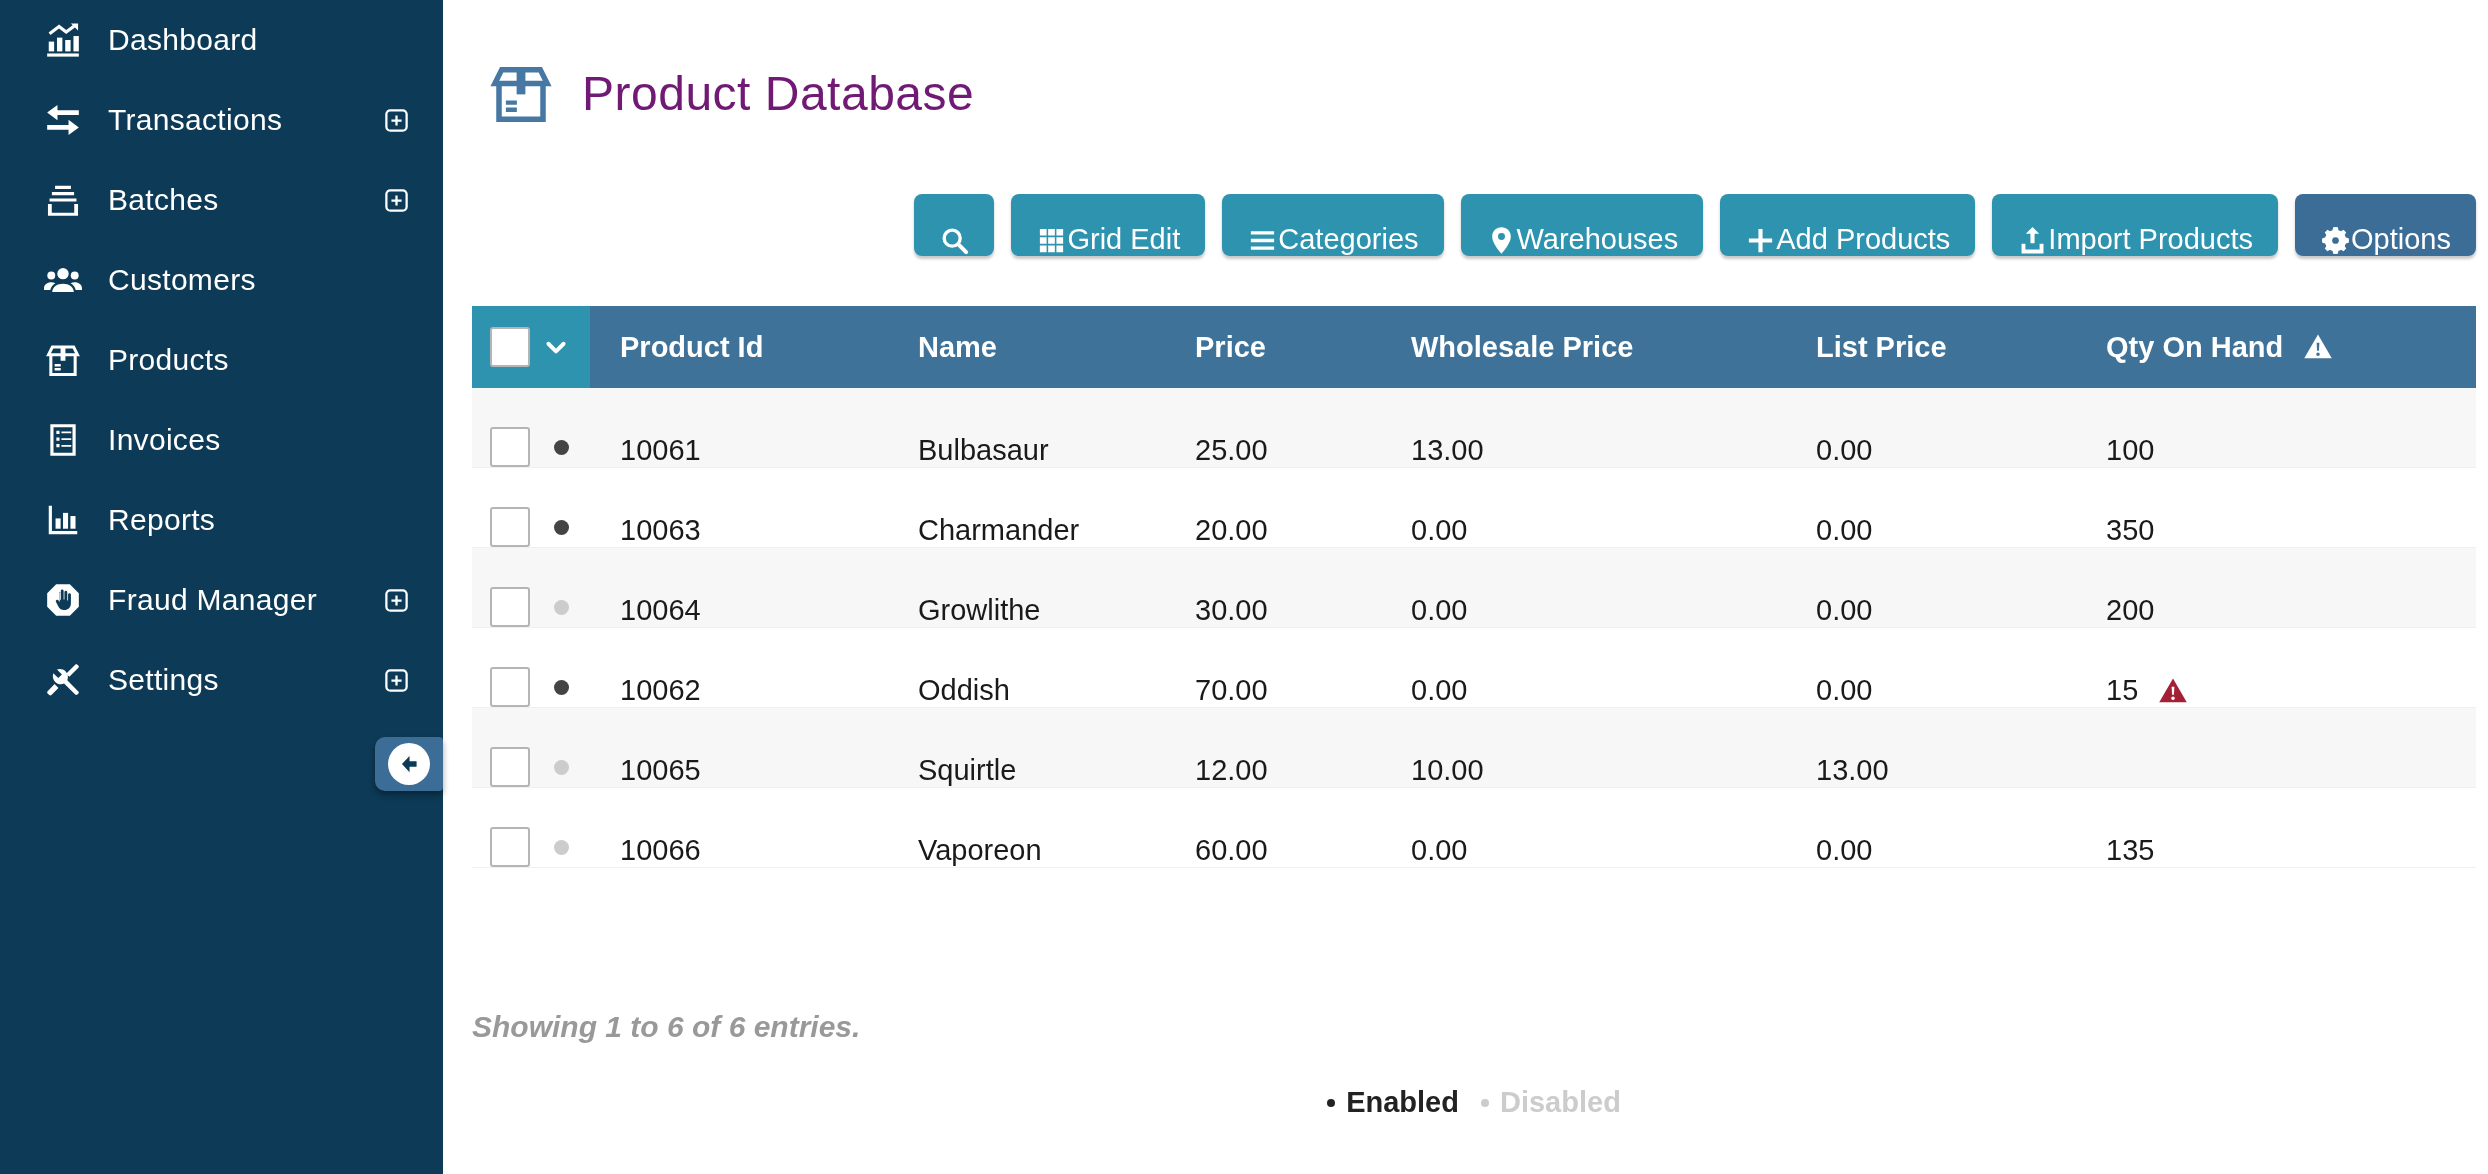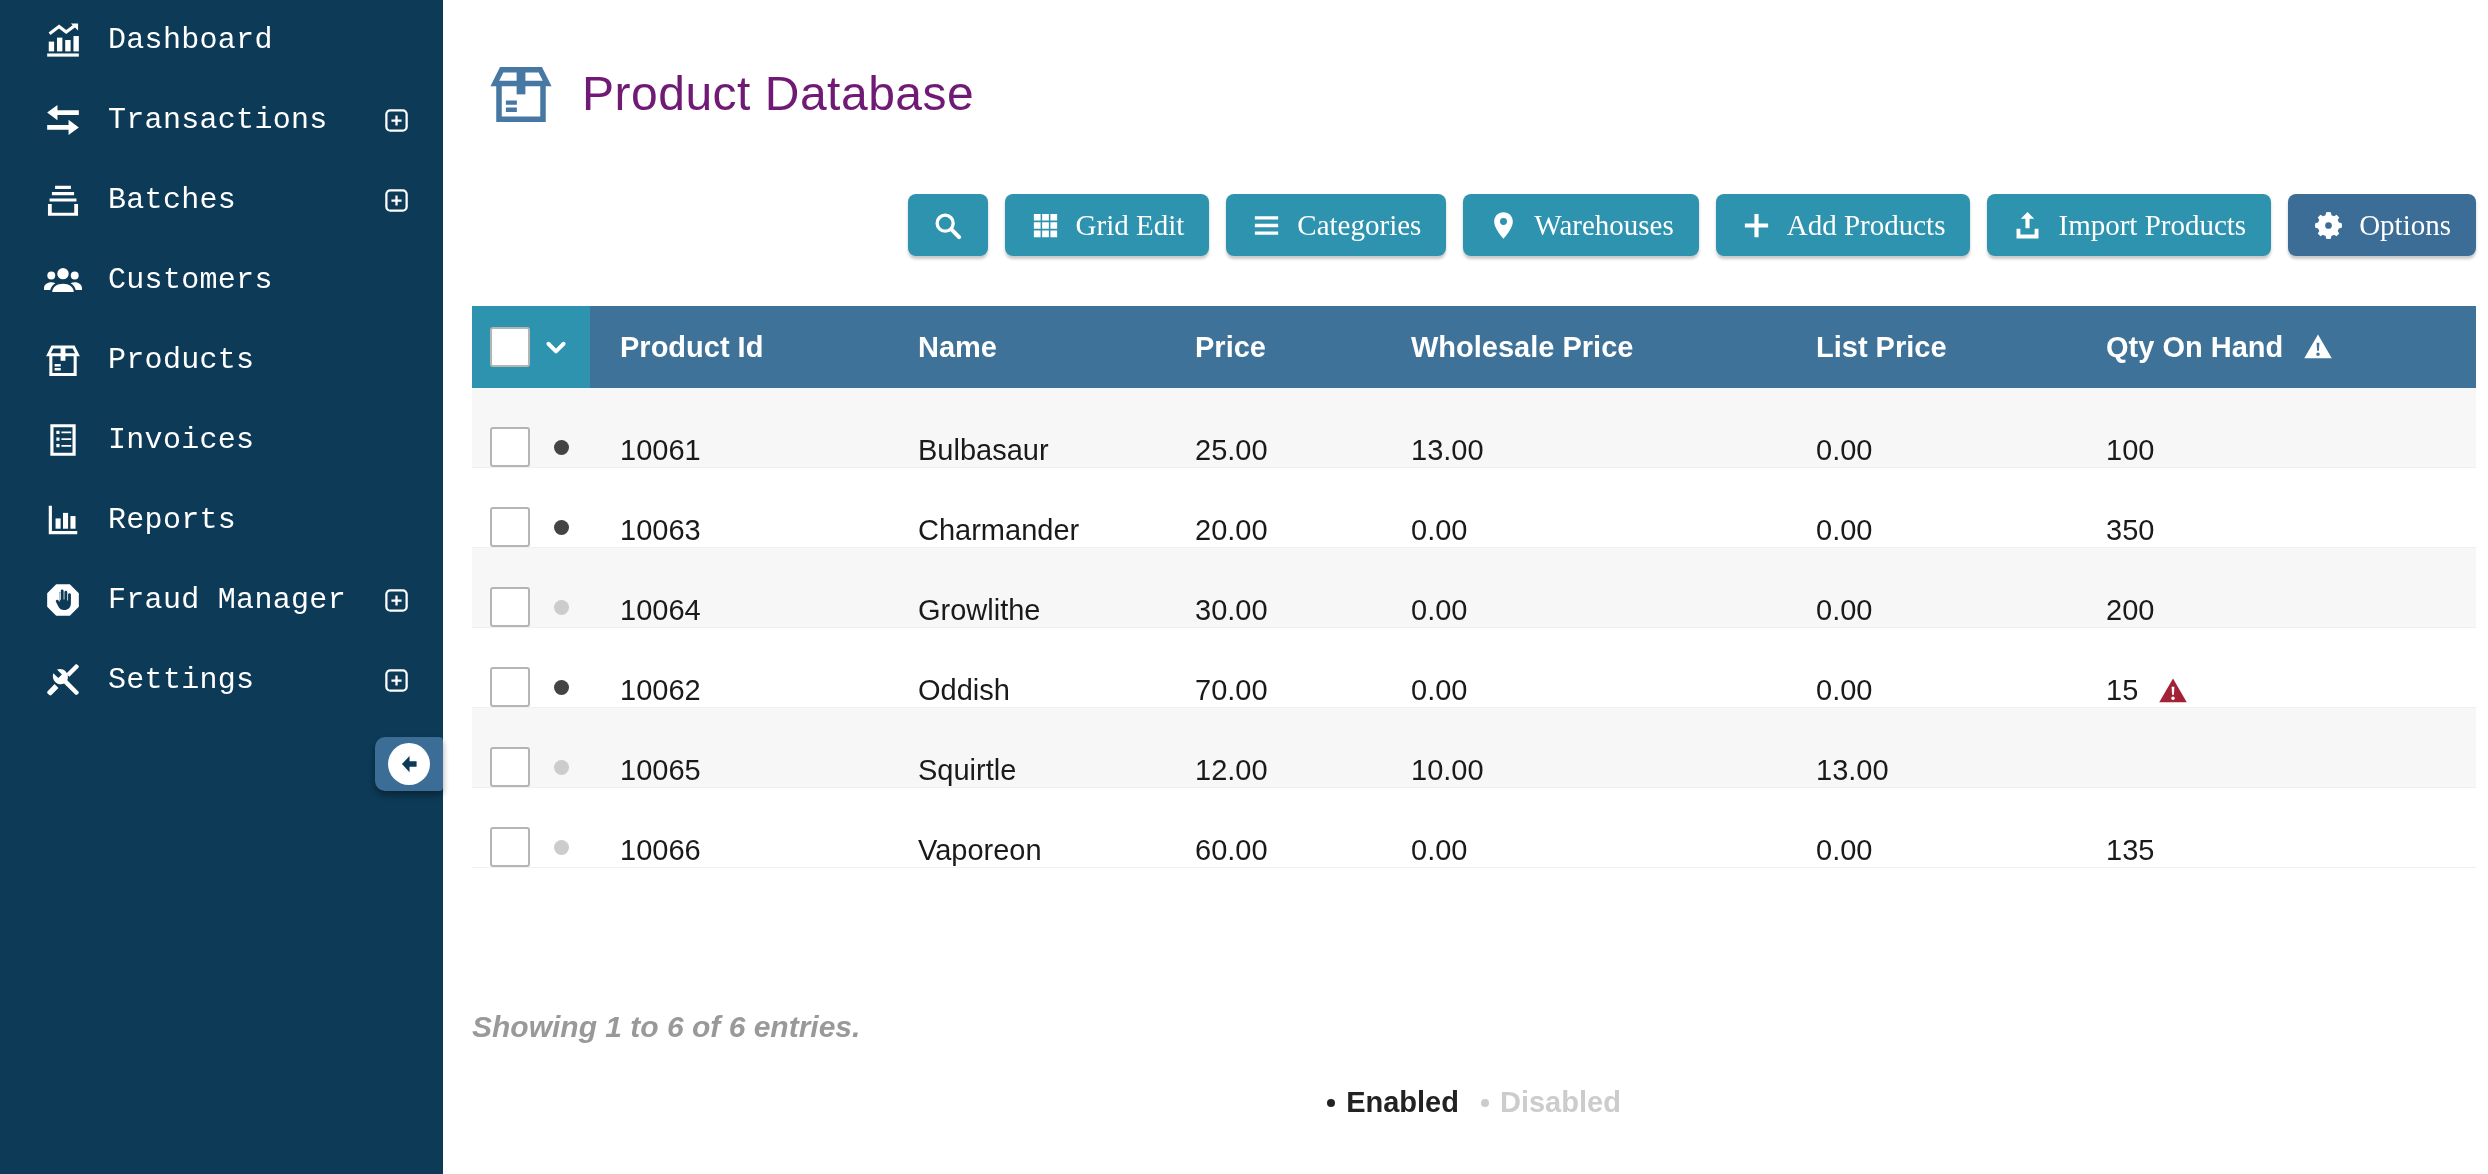--- a/index.html
+++ b/index.html
@@ -4,39 +4,39 @@
 <style>
   * { box-sizing: border-box; margin: 0; padding: 0; }
   html,body { width: 2488px; height: 1174px; background: #fff; font-family: "Liberation Sans", sans-serif; overflow: hidden; }
   .app { display: flex; width: 2488px; height: 1174px; }
 
   
   .sidebar { position: relative; width: 443px; flex: none; background: #0D3A56; }
   .nav-item { display: flex; align-items: center; height: 80px; padding: 0 33px 0 40px; color: #fff; cursor: pointer; }
   .nav-icon { width: 46px; height: 40px; margin-right: 22px; display: flex; align-items: center; justify-content: center; }
   .nav-icon svg { width: 38px; height: 38px; }
-  .nav-label { font-size: 30px; letter-spacing: .3px; font-family: Liberation Mono, monospace; }
+  .nav-label { font-size: 30px; letter-spacing: .3px; }
   .nav-expander { margin-left: auto; width: 27px; height: 27px; color: #fff; }
   .nav-expander svg { width: 27px; height: 27px; }
   .collapse-btn { position: absolute; right: 0; top: 737px; width: 68px; height: 54px; background: #3C6D96;
     border: none; border-radius: 10px 4px 4px 10px; box-shadow: 0 4px 6px rgba(0,0,0,.35);
     display: flex; align-items: center; justify-content: center; cursor: pointer; }
   .collapse-circle { width: 42px; height: 42px; background: #fff; border-radius: 50%; color: #0D3A56;
     display: flex; align-items: center; justify-content: center; }
   .collapse-circle svg { width: 26px; height: 26px; }
 
   
   .main { flex: 1; padding: 0 12px 0 29px; background: #fff; }
   .page-header { display: flex; align-items: center; gap: 28px; margin: 58px 0 0 16px; color: #4678A3; }
   .title-icon svg { width: 66px; height: 70px; display: block; }
   .page-title { font-size: 48px; font-weight: 400; color: #701a75; letter-spacing: .5px; }
 
   .toolbar { display: flex; justify-content: flex-end; align-items: center; gap: 17px; margin-top: 66px; }
   .btn { height: 62px; border: none; border-radius: 8px; background: #2E93AE; color: #fff; font-size: 29px;
-    font-family: Liberation Serif, serif; display: flex; align-items: center; gap: 15px; padding: 0 25px; cursor: pointer;
+    font-family: Liberation Sans, sans-serif; display: flex; align-items: flex-end; padding: 0 25px; cursor: pointer;
     box-shadow: 0 3px 3px rgba(0,0,0,.22); }
   .btn svg { width: 31px; height: 31px; flex: none; }
   .btn.steel { background: #3C6D96; --hole: #3C6D96; }
   .btn.icon-only { width: 80px; padding: 0; justify-content: center; }
 
   
   .table { margin-top: 50px; }
   .thead { display: flex; align-items: center; background: #3F7299; height: 82px; color: #fff;
     font-weight: bold; font-size: 29px; }
   .select-cell { width: 118px; height: 82px; background: #2E93AE; display: flex; align-items: center; flex: none; }

